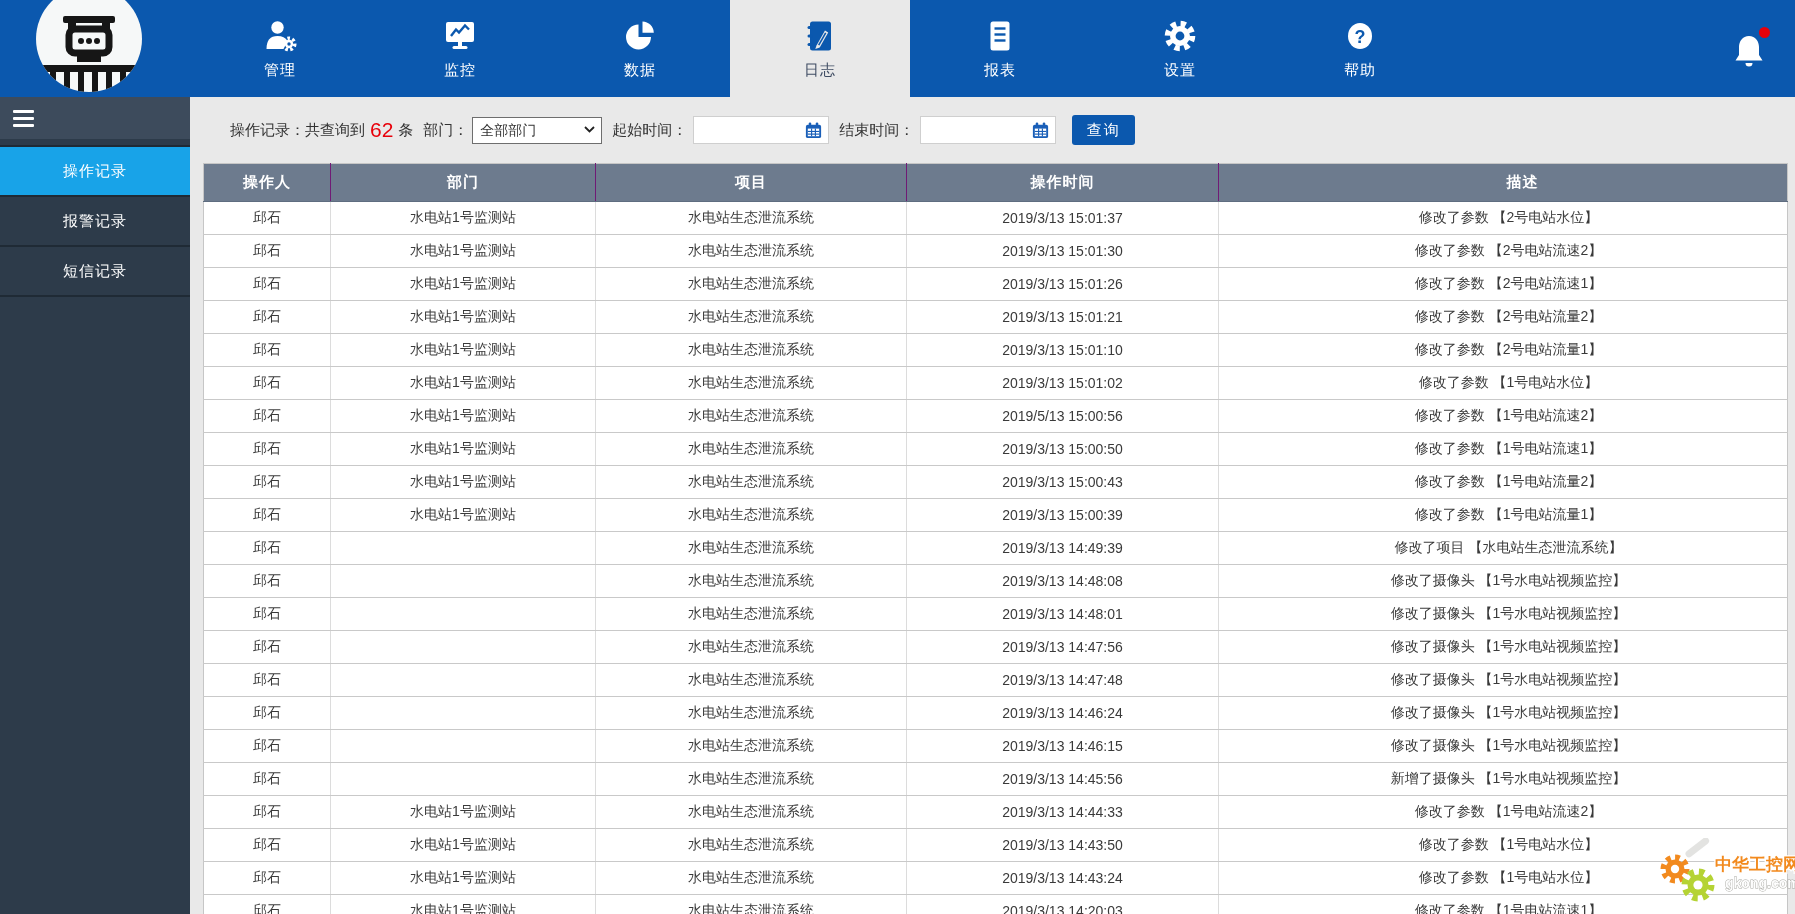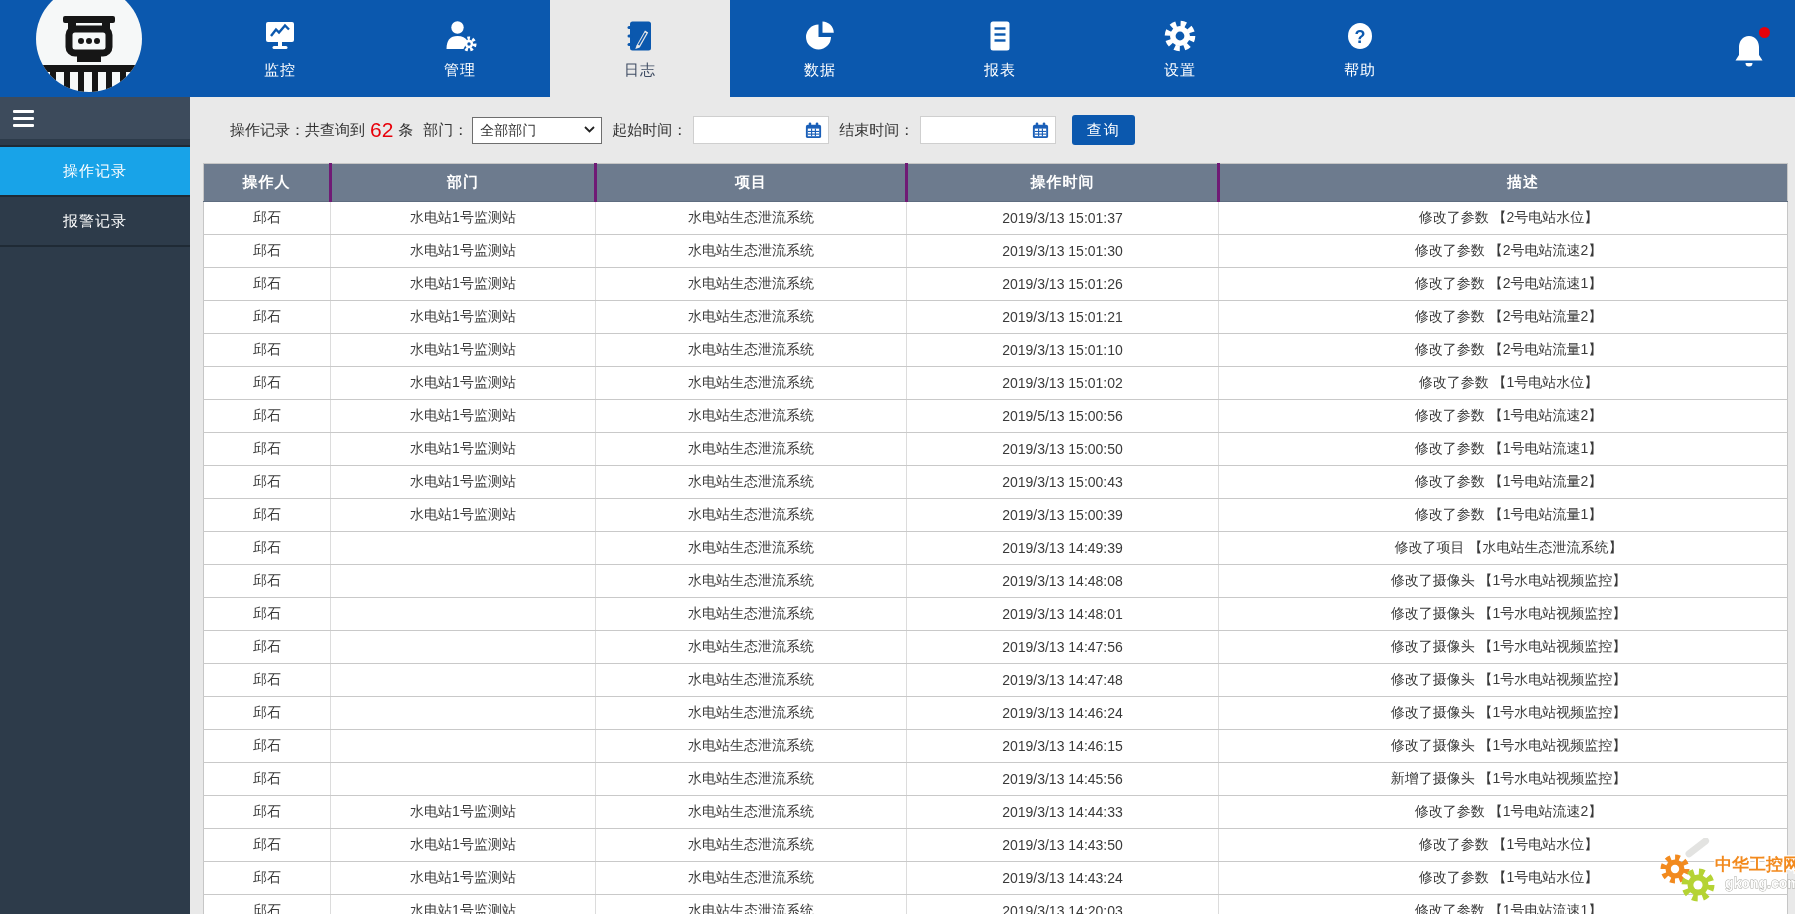--- a/index.html
+++ b/index.html
@@ -49,21 +49,21 @@
   .date-input{margin-left:6px;width:136px;height:28px;background:#fff;border:1px solid #cfcfcf;display:flex;align-items:center;box-sizing:border-box;}
   .date-input input{flex:1;border:none;outline:none;min-width:0;height:22px;font-size:14px;padding-left:6px;background:transparent;font-family:inherit;}
   .date-input .cal{flex:0 0 auto;width:19px;height:19px;margin-right:5px;cursor:pointer;}
   .search-btn{margin-left:16px;width:63px;height:30px;background:var(--c-button-blue);color:#fff;border:none;border-radius:3px;
               font-size:15px;letter-spacing:2px;cursor:pointer;font-family:inherit;}
 
   
   .tablewrap{margin:0 7px 0 13px;}
   table{width:100%;border-collapse:collapse;table-layout:fixed;background:#fff;border:1px solid #c6c6c6;}
   thead th{background:var(--c-table-header-bg);color:#fff;height:35px;font-size:15px;font-weight:bold;
-           border-right:3px solid #701a75;border-bottom:1px solid #5f6d80;letter-spacing:1px;}
+           border-right:1px solid #701a75;border-bottom:1px solid #5f6d80;letter-spacing:1px;}
   thead th:last-child{border-right:none;padding-left:40px;}
   tbody td{height:30px;text-align:center;font-size:14px;color:#3a3a3a;border-bottom:1px solid #c9c9c9;
            border-right:1px solid #dcdcdc;overflow:hidden;white-space:nowrap;}
   tbody td:last-child{border-right:none;padding-left:12px;}
 
   
   .watermark{position:absolute;right:0;bottom:6px;pointer-events:none;}
 </style>
 </head>
 <body>
@@ -91,61 +91,61 @@
             <rect x="70" y="86" width="6" height="20"></rect>
               <rect x="84" y="86" width="6" height="20"></rect>
           </g>
         </svg>
       </div>
     </div>
     <nav class="nav-tabs" style="display:flex">
         <div class="nav-tab">
     <span class="icon">
             <svg viewBox="0 0 36 36" fill="currentColor">
-              <rect x="4" y="4" width="28" height="20" rx="2"></rect>
-              <polyline points="9,18 14,11.5 17,14.5 23,7.5 27,11.5" fill="none" stroke="var(--bg)" stroke-width="2.4"></polyline>
-              <rect x="16" y="24" width="4" height="4"></rect>
-              <rect x="10.5" y="28" width="15" height="3" rx="1.5"></rect>
-            </svg>
-          </span>
-    <span class="nav-label">监控</span>
-  </div>
-        <div class="nav-tab">
-    <span class="icon">
-            <svg viewBox="0 0 36 36" fill="currentColor">
               <circle cx="15.5" cy="9.5" r="6.2"></circle>
               <path d="M4.5 31 q0 -13 11 -13 q7 0 10 5 l-4 8 z"></path>
               <circle cx="27" cy="26" r="5.8" fill="none" stroke="currentColor" stroke-width="3.4" stroke-dasharray="2.6 2.4"></circle>
               <circle cx="27" cy="26" r="4.2"></circle>
               <circle cx="27" cy="26" r="1.7" fill="var(--bg)"></circle>
             </svg>
           </span>
     <span class="nav-label">管理</span>
+  </div>
+        <div class="nav-tab">
+    <span class="icon">
+            <svg viewBox="0 0 36 36" fill="currentColor">
+              <rect x="4" y="4" width="28" height="20" rx="2"></rect>
+              <polyline points="9,18 14,11.5 17,14.5 23,7.5 27,11.5" fill="none" stroke="var(--bg)" stroke-width="2.4"></polyline>
+              <rect x="16" y="24" width="4" height="4"></rect>
+              <rect x="10.5" y="28" width="15" height="3" rx="1.5"></rect>
+            </svg>
+          </span>
+    <span class="nav-label">监控</span>
+  </div>
+        <div class="nav-tab">
+    <span class="icon">
+            <svg viewBox="0 0 36 36" fill="currentColor">
+              <path d="M16.5 6.5 A12.5 12.5 0 1 0 29 19 L16.5 19 Z"></path>
+              <path d="M20.5 3.5 A11.5 11.5 0 0 1 31.8 14.8 L20.5 14.8 Z"></path>
+            </svg>
+          </span>
+    <span class="nav-label">数据</span>
   </div>
         <div class="nav-tab active">
     <span class="icon">
             <svg viewBox="0 0 36 36" fill="currentColor">
               <rect x="8" y="3.5" width="21" height="29" rx="2.5"></rect>
               <rect x="5.5" y="8" width="5" height="3" rx="1.5"></rect>
               <rect x="5.5" y="16.5" width="5" height="3" rx="1.5"></rect>
               <rect x="5.5" y="25" width="5" height="3" rx="1.5"></rect>
               <path d="M14.5 27.5 l8.5 -15 3.2 1.9 -8.5 15 -4.4 1.6 z" fill="var(--bg)"></path>
               <path d="M16 26.8 l7 -12.3 1.4 0.8 -7 12.3 z" fill="currentColor"></path>
             </svg>
           </span>
     <span class="nav-label">日志</span>
-  </div>
-        <div class="nav-tab">
-    <span class="icon">
-            <svg viewBox="0 0 36 36" fill="currentColor">
-              <path d="M16.5 6.5 A12.5 12.5 0 1 0 29 19 L16.5 19 Z"></path>
-              <path d="M20.5 3.5 A11.5 11.5 0 0 1 31.8 14.8 L20.5 14.8 Z"></path>
-            </svg>
-          </span>
-    <span class="nav-label">数据</span>
   </div>
         <div class="nav-tab">
     <span class="icon">
             <svg viewBox="0 0 36 36" fill="currentColor">
               <rect x="8.5" y="3.5" width="19" height="29" rx="2.5"></rect>
               <g stroke="var(--bg)" stroke-width="2.4">
                 <line x1="12.5" y1="10.5" x2="23.5" y2="10.5"></line>
                 <line x1="12.5" y1="16.5" x2="23.5" y2="16.5"></line>
                 <line x1="12.5" y1="22.5" x2="23.5" y2="22.5"></line>
               </g>
@@ -187,20 +187,23 @@
       <i></i>
         <i></i>
         <i></i>
     </div>
     <div class="side-items">
         <div class="side-item active">
     <span class="side-label">操作记录</span>
   </div>
         <div class="side-item">
     <span class="side-label">报警记录</span>
+  </div>
+        <div class="side-item">
+    <span class="side-label">短信记录</span>
   </div>
       </div>
   </aside>
 
   <main class="content">
 
     <div class="filterbar">
       <span>操作记录：共查询到</span>
       <span class="count">62</span>
       <span>条</span>

